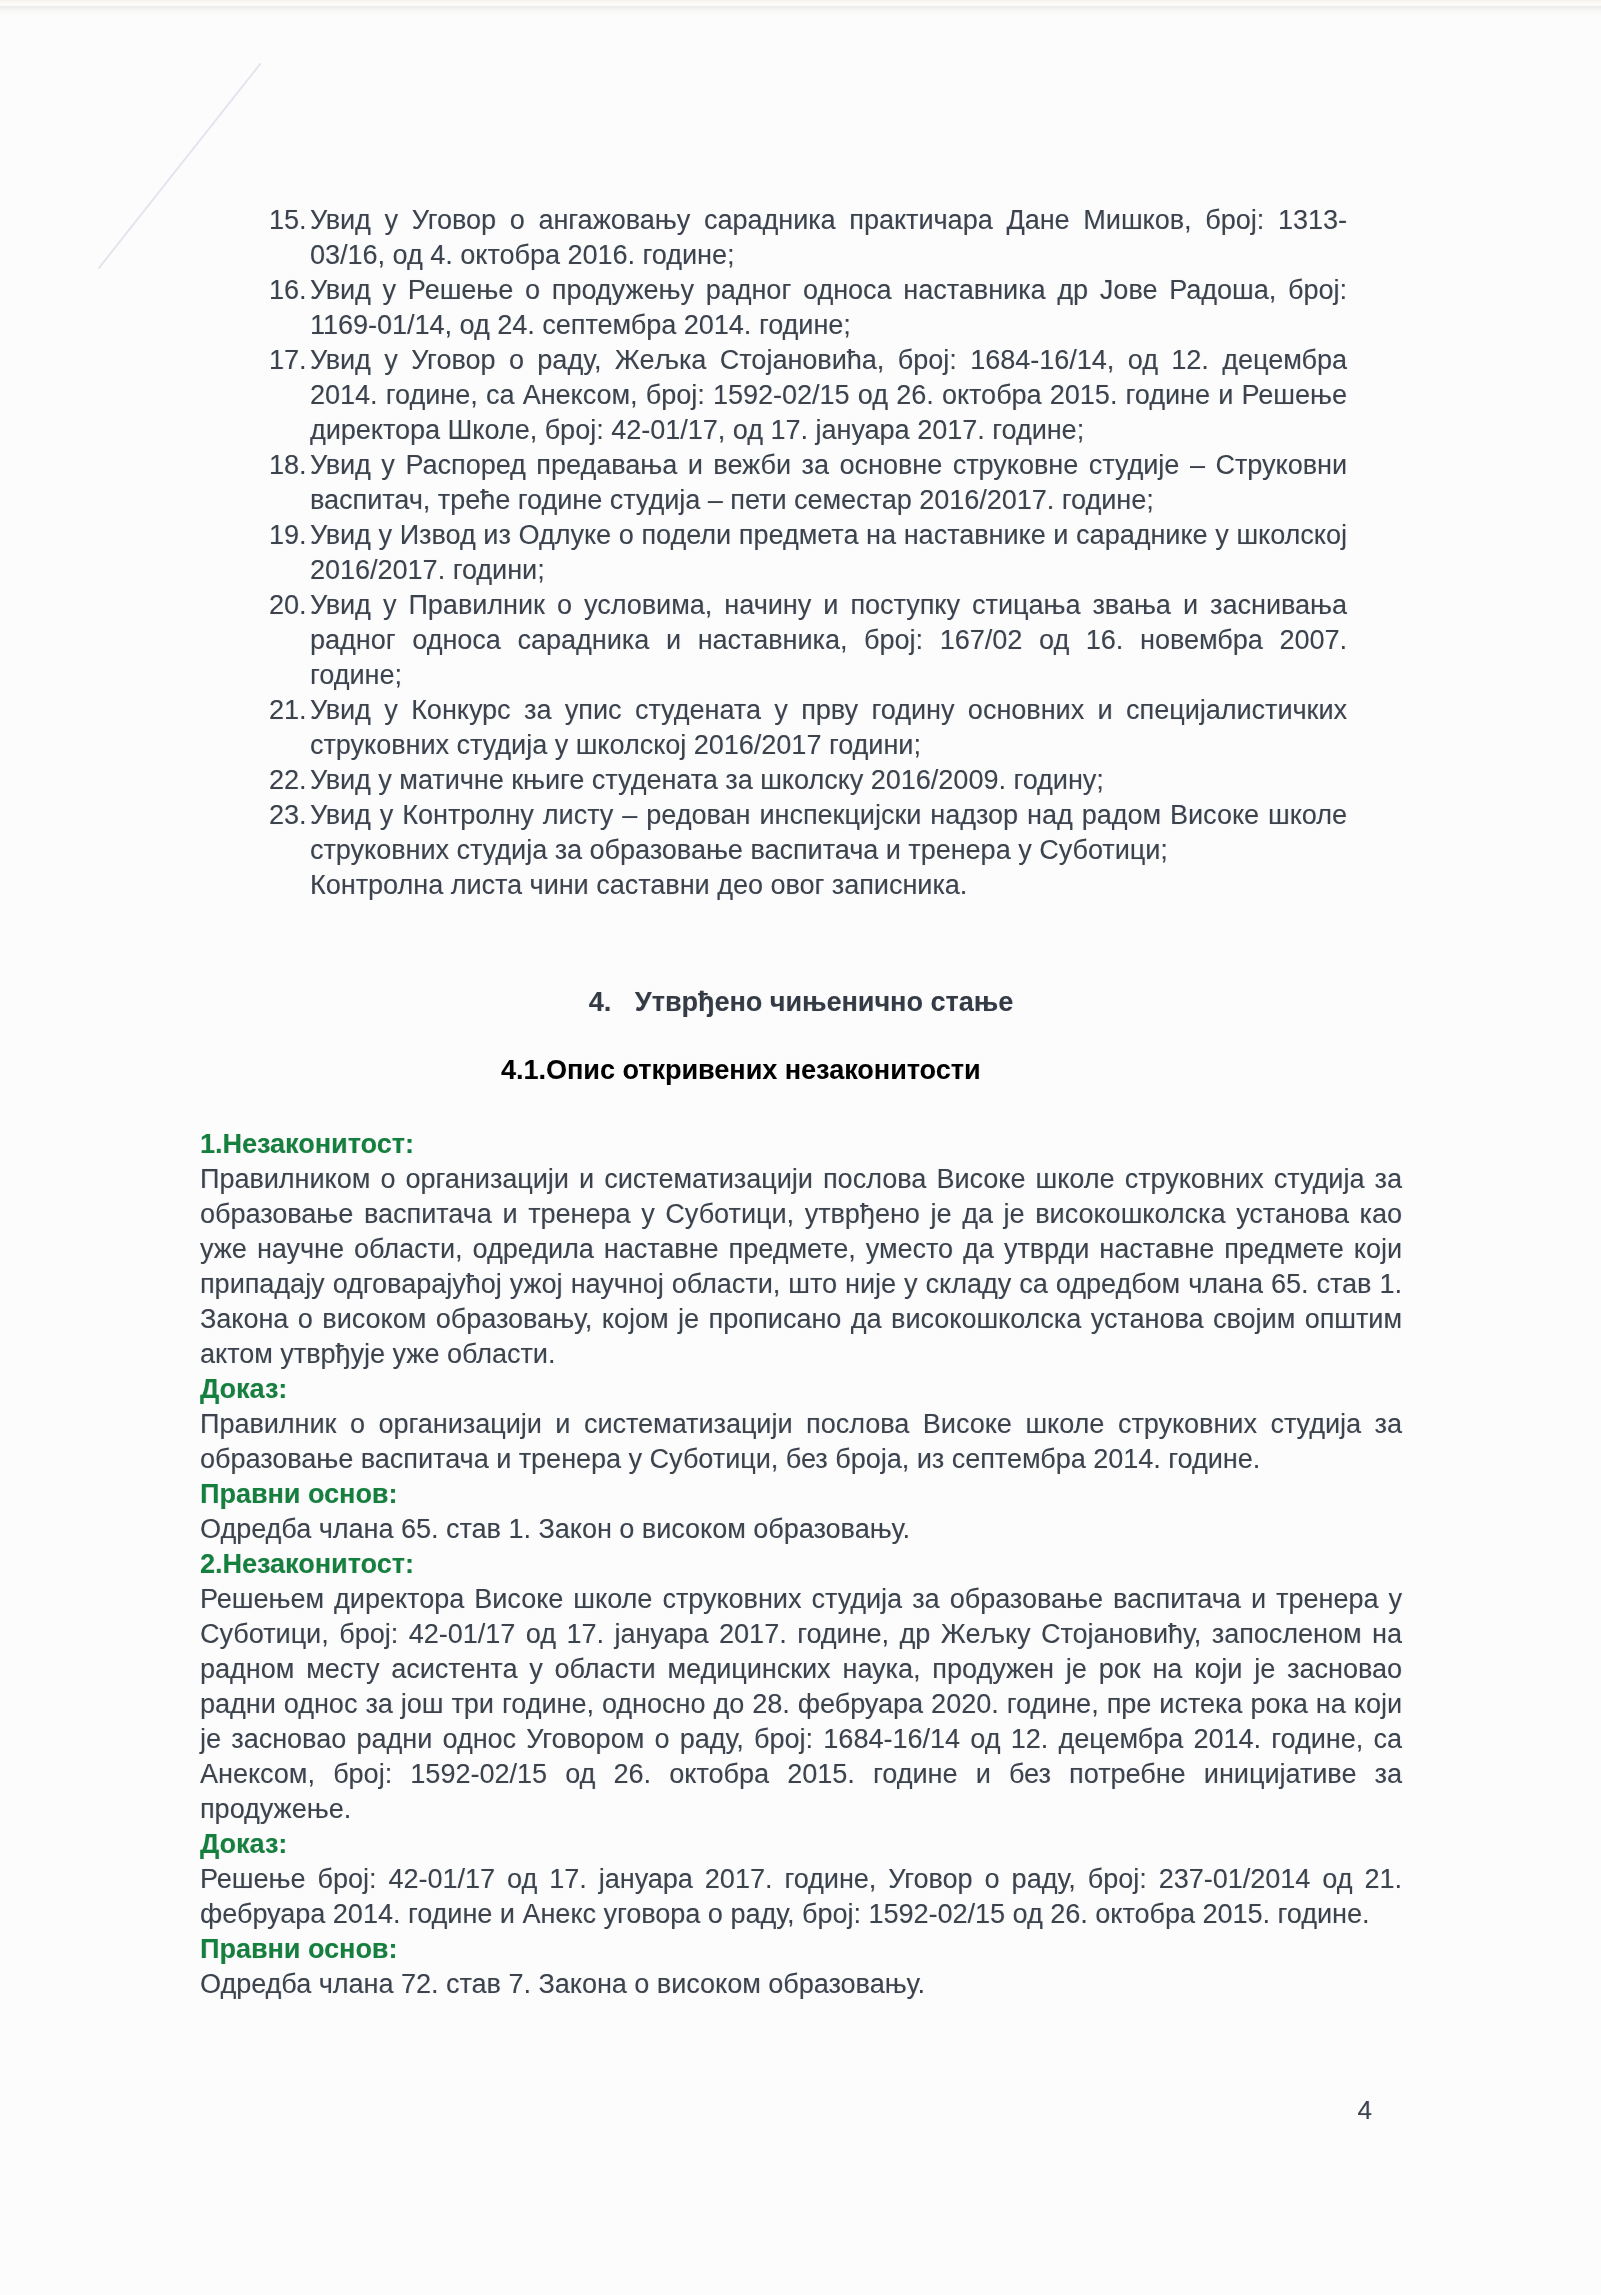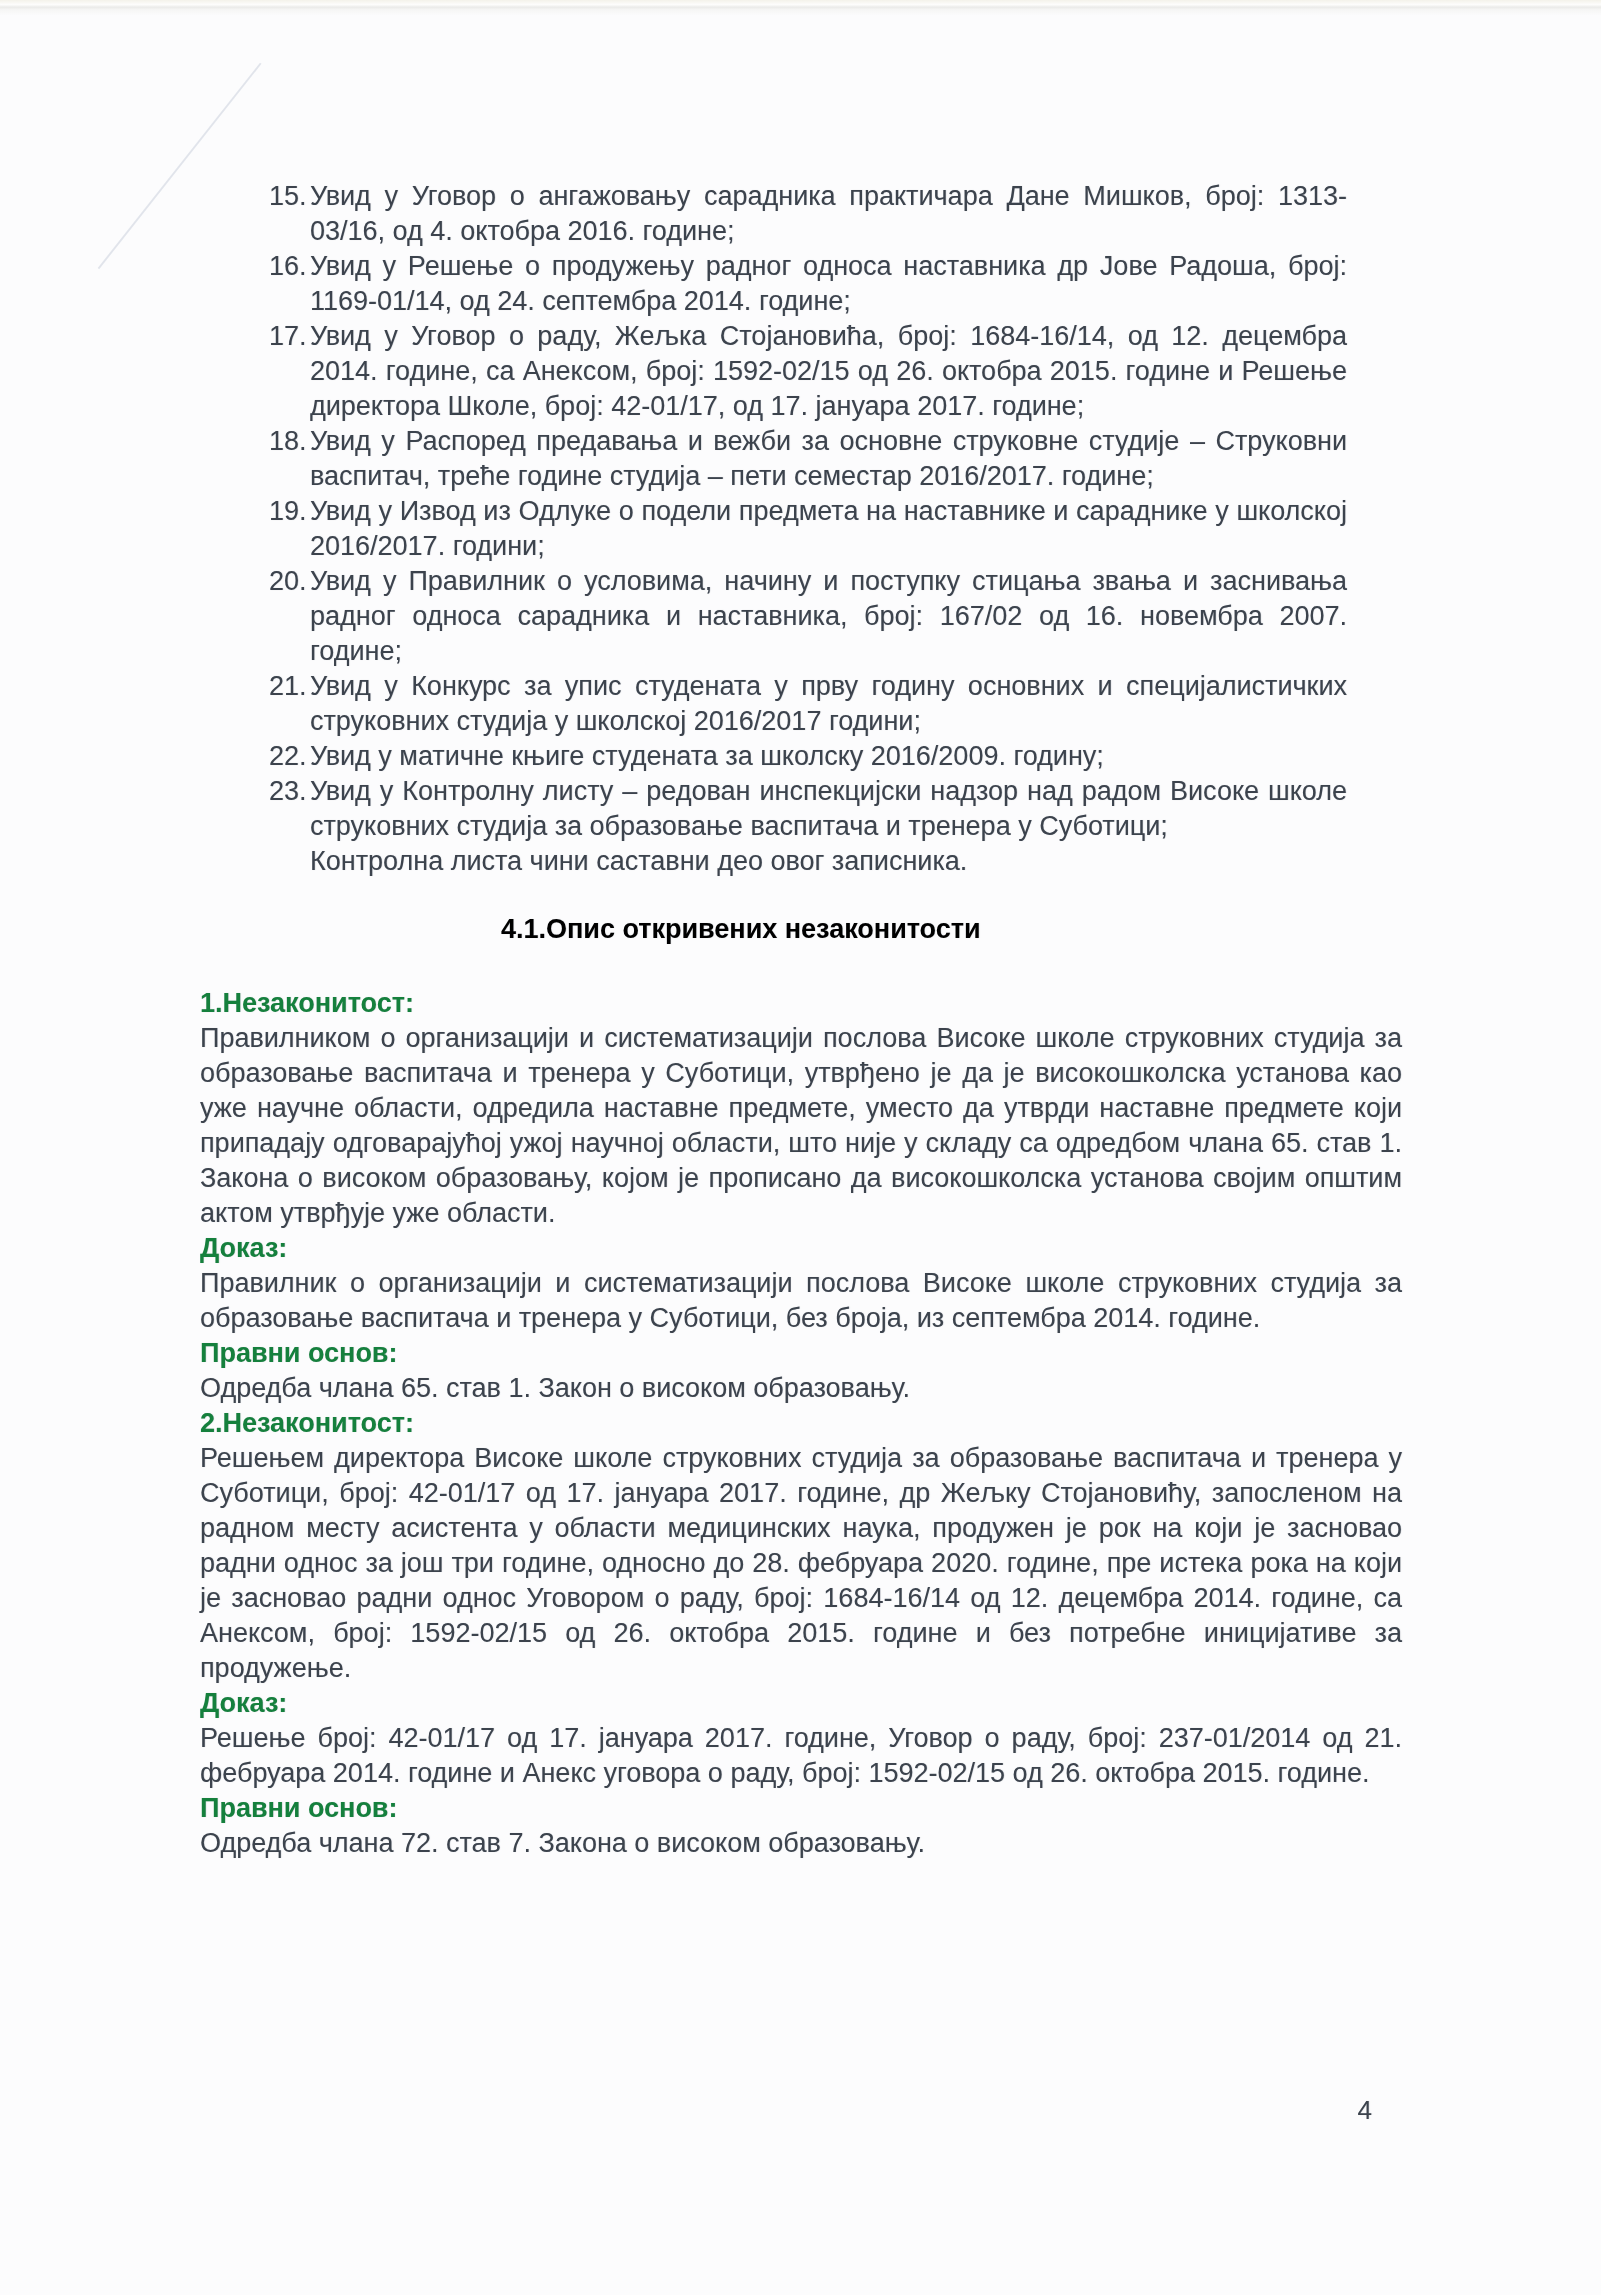--- a/index.html
+++ b/index.html
@@ -34,21 +34,21 @@
   
   .scan-crease {
     position: absolute;
     top: 0; left: 0;
     pointer-events: none;
   }
   .content {
     position: absolute;
     left: 200px;
     right: 200px;
-    top: 179px;
+    top: 203px;
   }
   .evidence-list {
     list-style: none;
     margin: 0 55px 0 69px;
     padding: 0;
   }
   .evidence-list li {
     display: flex;
   }
   .li-num {
@@ -163,20 +163,23 @@
       </li>
       <li>
         <span class="li-num">23.</span>
         <div class="li-body">
           <div class="li-text">Увид у Контролну листу – редован инспекцијски надзор над радом Високе школе струковних студија за образовање васпитача и тренера у Суботици;</div>
           <div class="li-addendum">Контролна листа чини саставни део овог записника.</div>
         </div>
       </li>
     </ol>
 
+    <div class="h-section">
+      <span class="sec-num">4.</span><span>Утврђено чињенично стање</span>
+    </div>
 
     <div class="h-subsection">4.1.Опис откривених незаконитости</div>
 
     <div class="findings">
       <p class="finding-label">1.Незаконитост:</p>
       <p class="finding-text">Правилником  о организацији и систематизацији послова Високе школе струковних студија за образовање васпитача и тренера у Суботици, утврђено је да је високошколска установа као уже научне области, одредила наставне предмете, уместо да утврди наставне предмете који припадају одговарајућој ужој научној области, што није у складу са одредбом члана 65. став 1. Закона о високом образовању, којом је прописано да високошколска установа својим општим актом утврђује уже области.</p>
 
       <p class="finding-label">Доказ:</p>
       <p class="finding-text">Правилник о организацији и систематизацији послова Високе школе струковних студија за образовање васпитача и тренера у Суботици, без броја, из септембра 2014. године.</p>
 

